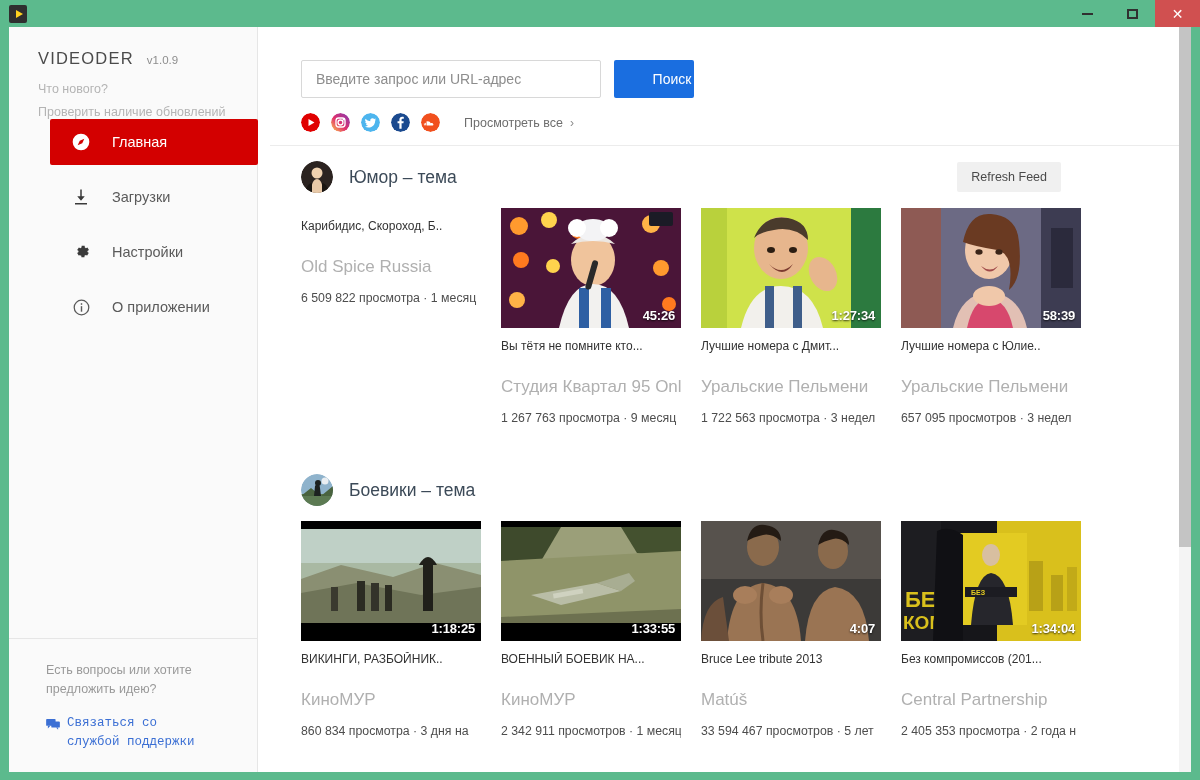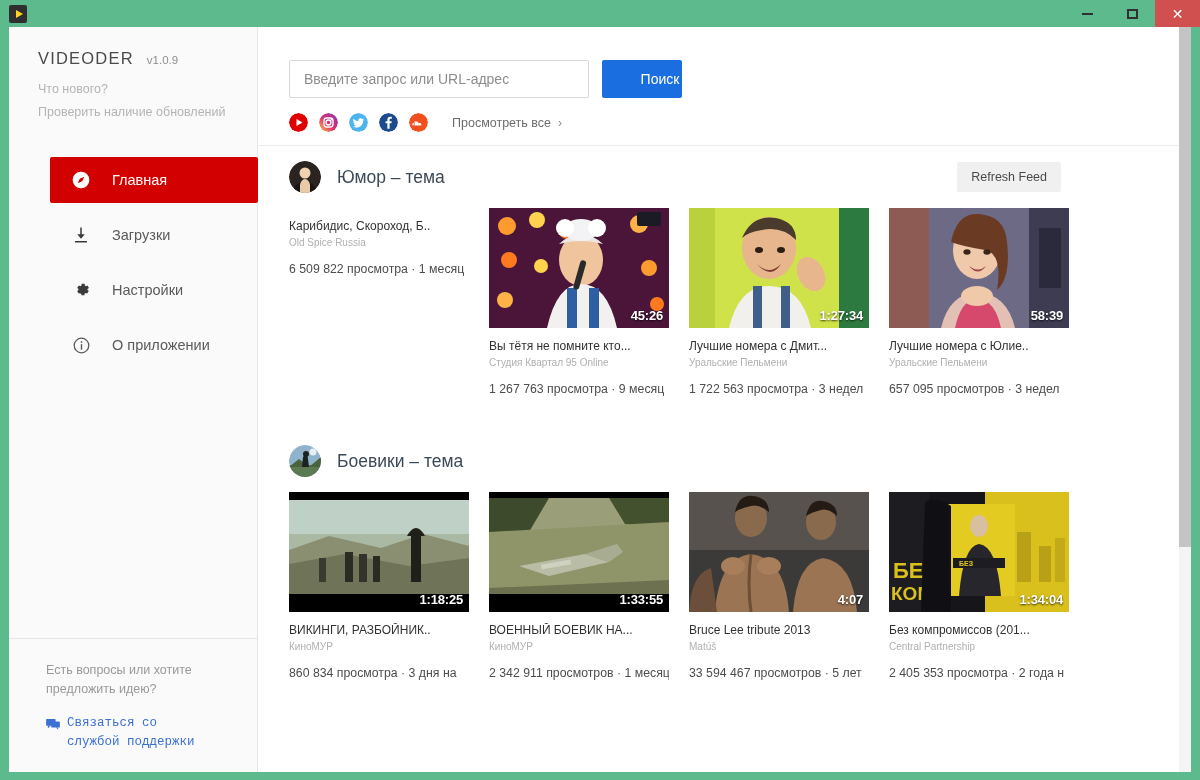--- a/index.html
+++ b/index.html
@@ -48,20 +48,21 @@
   .win-btn .xmark { font-size: 14px; line-height: 1; color: #fff; font-family: "Liberation Sans", sans-serif; }
 
   
   #client {
     position: absolute;
     left: 9px; top: 27px;
     width: 1182px; height: 745px;
     background: #ffffff;
     display: flex;
     overflow: hidden;
+    gap: 12px;
   }
 
   
   #sidebar {
     width: 249px; height: 745px;
     background: #fafafa;
     border-right: 1px solid #e6e6e6;
     position: relative;
     flex: 0 0 249px;
   }
@@ -76,21 +77,21 @@
   }
   .brand-link {
     display: block;
     font-size: 12.5px; color: #b4b4b4;
     margin-top: 9px;
     text-decoration: none;
     cursor: pointer;
   }
   #brand-link-whatsnew { margin-top: 14px; }
 
-  #nav { margin-top: 38px; }
+  #nav { }
   .nav-item {
     display: flex; align-items: center;
     height: 46px;
     margin: 0 20px 0 41px;
     padding-left: 20px;
     color: #5a5a5a;
     font-size: 14.5px;
     cursor: pointer;
     border-radius: 2px;
   }
@@ -248,22 +249,22 @@
     font-weight: bold;
     text-shadow: 0 1px 2px rgba(0,0,0,.75);
     letter-spacing: -0.2px;
   }
   .card-title {
     margin-top: 11px;
     font-size: 12px; color: #323232;
     white-space: nowrap; overflow: hidden;
   }
   .card-channel {
-    margin-top: 4px;
-    font-size: 10px; color: #b0b0b0;
+    margin-top: 24px;
+    font-size: 17px; color: #b0b0b0;
     white-space: nowrap; overflow: hidden;
   }
   .card-meta {
     margin-top: 14px;
     font-size: 12.3px; color: #4d4d4d;
     white-space: nowrap; overflow: hidden;
   }
 
   
   #scrollbar-track {

